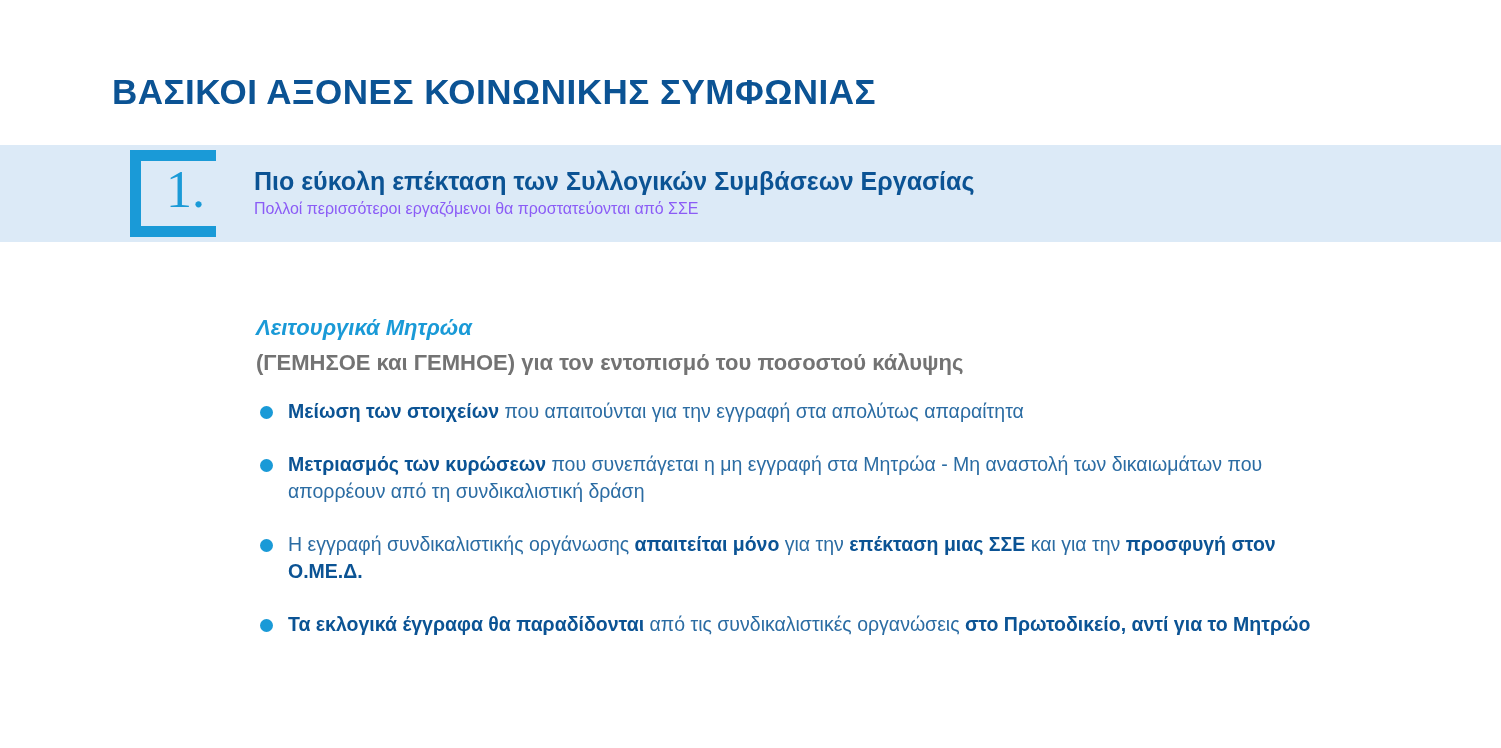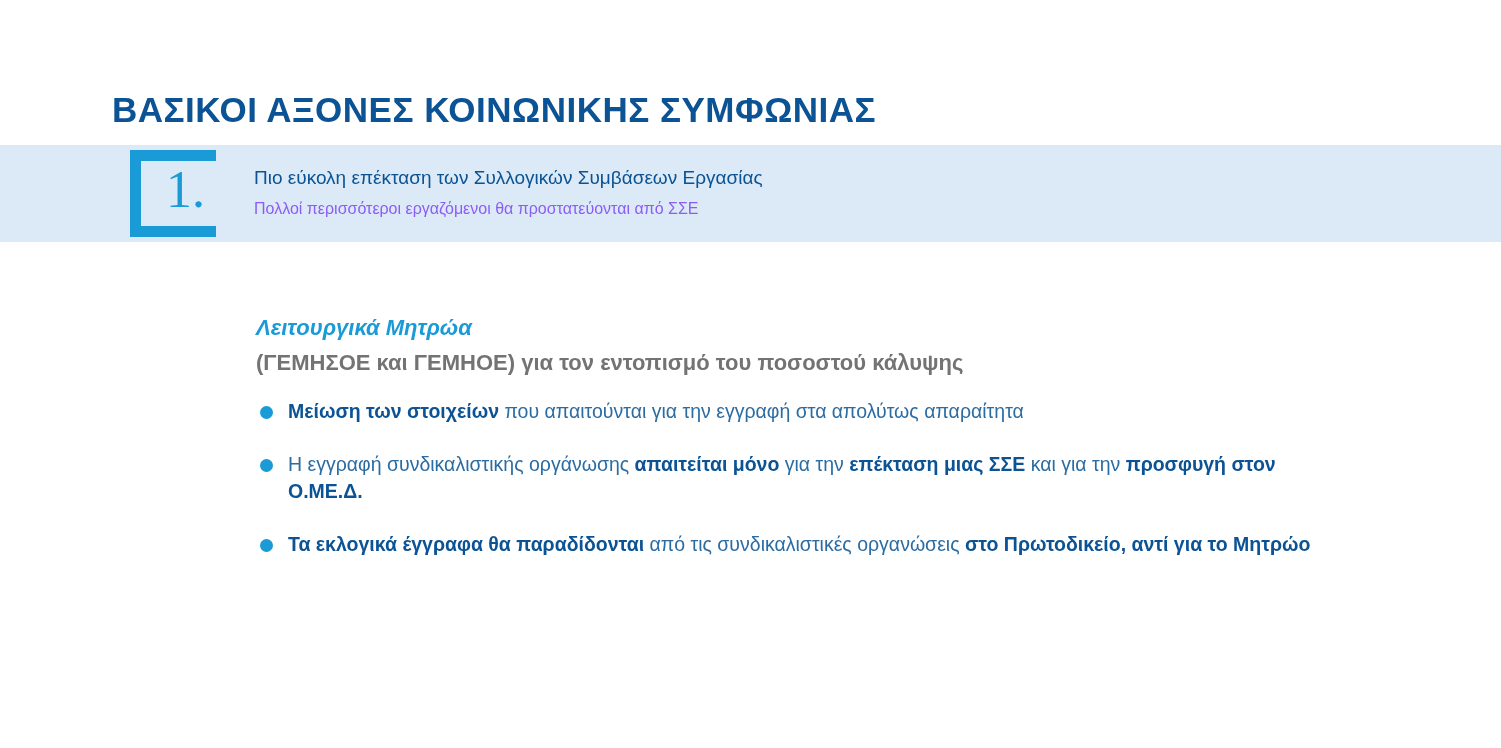--- a/index.html
+++ b/index.html
@@ -18,21 +18,20 @@
   
   .slide-title {
     position: absolute;
     left: 112px;
     top: 72px;
     font-size: 35px;
     font-weight: bold;
     color: #0b5394;
     letter-spacing: 0.5px;
     white-space: nowrap;
-    margin-top: 18px;
   }
 
   
   .banner {
     position: absolute;
     left: 0;
     top: 145px;
     width: 1501px;
     height: 97px;
     background: #dceaf7;
@@ -61,22 +60,22 @@
     font-size: 52px;
     font-weight: normal;
     color: #1a9ad7;
     font-family: "Liberation Serif", serif;
     line-height: 1;
   }
   .banner-head {
     position: absolute;
     left: 254px;
     top: 167px;
-    font-size: 19px;
-    font-weight: normal;
+    font-size: 25px;
+    font-weight: bold;
     color: #0b5394;
     white-space: nowrap;
   }
   .banner-sub {
     position: absolute;
     left: 254px;
     top: 200px;
     font-size: 16px;
     color: #8b5cf6;
     white-space: nowrap;
@@ -153,19 +152,23 @@
 <div class="section-title-1">Λειτουργικά Μητρώα</div>
 <div class="section-title-2">(ΓΕΜΗΣΟΕ και ΓΕΜΗΟΕ) για τον εντοπισμό του ποσοστού κάλυψης</div>
 
 <div class="bullet-list">
   <div class="bullet-item">
     <span class="dot"></span>
     <span class="txt"><b>Μείωση των στοιχείων</b> που απαιτούνται για την εγγραφή στα απολύτως απαραίτητα</span>
   </div>
   <div class="bullet-item">
     <span class="dot"></span>
+    <span class="txt"><b>Μετριασμός των κυρώσεων</b> που συνεπάγεται η μη εγγραφή στα Μητρώα - Μη αναστολή των δικαιωμάτων που απορρέουν από τη συνδικαλιστική δράση</span>
+  </div>
+  <div class="bullet-item">
+    <span class="dot"></span>
     <span class="txt">Η εγγραφή συνδικαλιστικής οργάνωσης <b>απαιτείται μόνο</b> για την <b>επέκταση μιας ΣΣΕ</b> και για την <b>προσφυγή στον Ο.ΜΕ.Δ.</b></span>
   </div>
   <div class="bullet-item">
     <span class="dot"></span>
     <span class="txt"><b>Τα εκλογικά έγγραφα θα παραδίδονται</b> από τις συνδικαλιστικές οργανώσεις <b>στο Πρωτοδικείο, αντί για το Μητρώο</b></span>
   </div>
 </div>
 
 </body></html>

